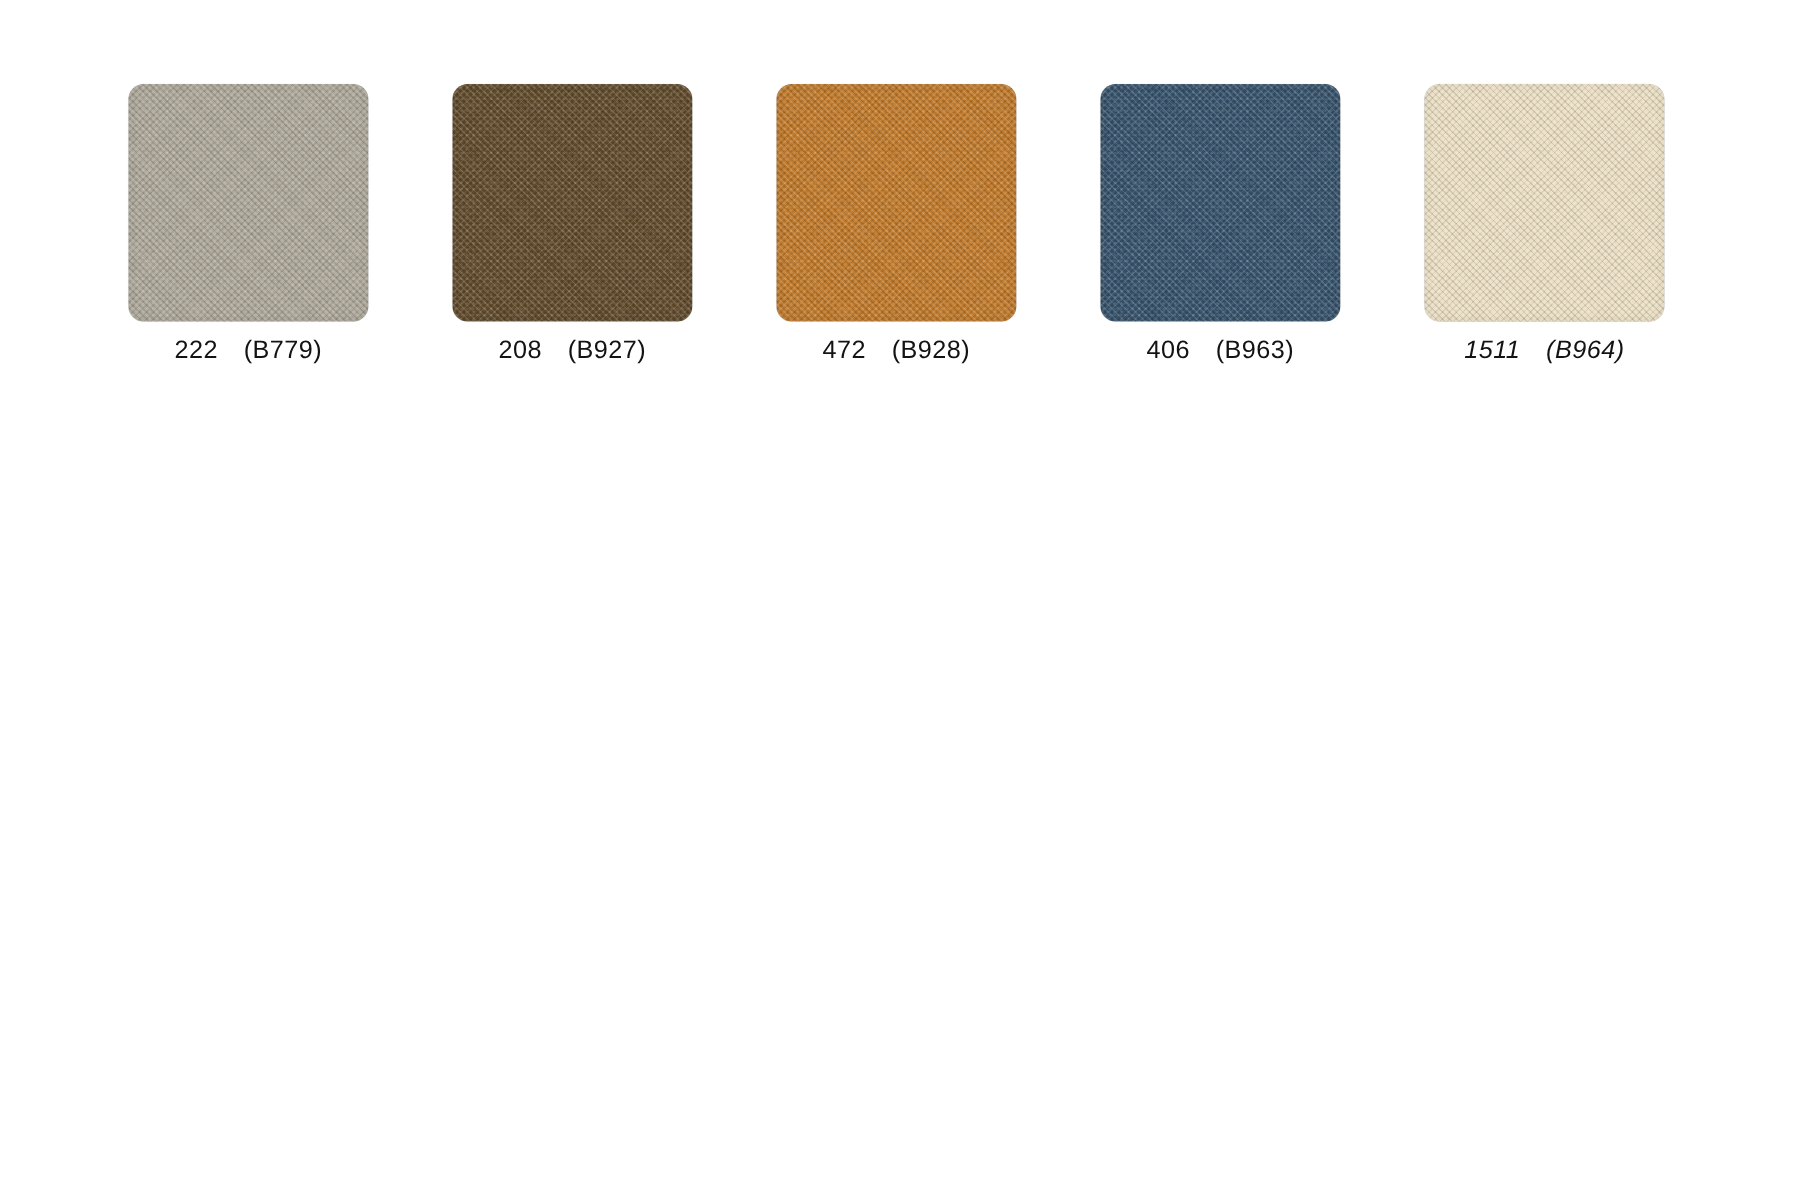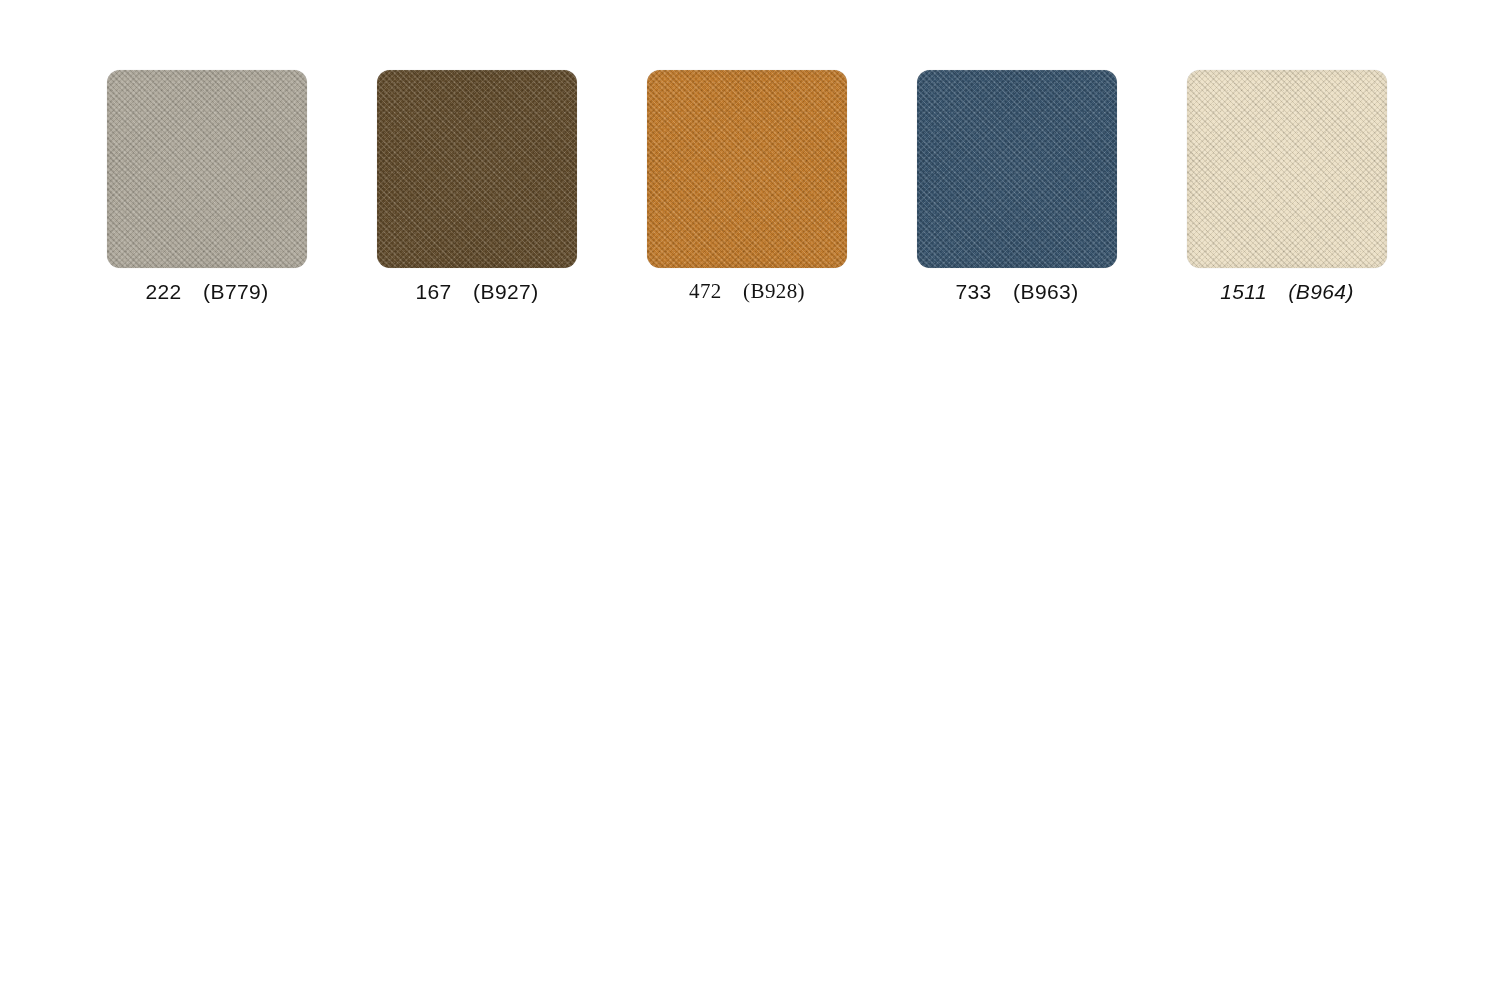--- a/index.html
+++ b/index.html
@@ -137,39 +137,39 @@
         </div>
         <div class="chip-label" style="color: rgb(19, 19, 19);">222　(B779)</div>
       </div>
       <div class="swatch-cell">
         <div class="chip">
           <div class="chip-base" style="background-color: rgb(96, 74, 43);"></div>
           <div class="chip-weave"></div>
           <div class="chip-grain"></div>
           <div class="chip-shade"></div>
         </div>
-        <div class="chip-label" style="color: rgb(19, 19, 19);">167　(B927)</div>
+        <div class="chip-label" style="color: rgb(19, 19, 19);">208　(B927)</div>
       </div>
       <div class="swatch-cell">
         <div class="chip">
           <div class="chip-base" style="background-color: rgb(192, 121, 42);"></div>
           <div class="chip-weave"></div>
           <div class="chip-grain"></div>
           <div class="chip-shade"></div>
         </div>
-        <div class="chip-label" style="color: rgb(19, 19, 19); font-family: Liberation Serif, serif;">472　(B928)</div>
+        <div class="chip-label" style="color: rgb(19, 19, 19);">472　(B928)</div>
       </div>
       <div class="swatch-cell">
         <div class="chip">
           <div class="chip-base" style="background-color: rgb(54, 82, 107);"></div>
           <div class="chip-weave"></div>
           <div class="chip-grain"></div>
           <div class="chip-shade"></div>
         </div>
-        <div class="chip-label" style="color: rgb(19, 19, 19);">733　(B963)</div>
+        <div class="chip-label" style="color: rgb(19, 19, 19);">406　(B963)</div>
       </div>
       <div class="swatch-cell">
         <div class="chip">
           <div class="chip-base" style="background-color: rgb(235, 223, 196);"></div>
           <div class="chip-weave"></div>
           <div class="chip-grain"></div>
           <div class="chip-shade"></div>
         </div>
         <div class="chip-label" style="color: rgb(19, 19, 19);">1511　(B964)</div>
       </div>

